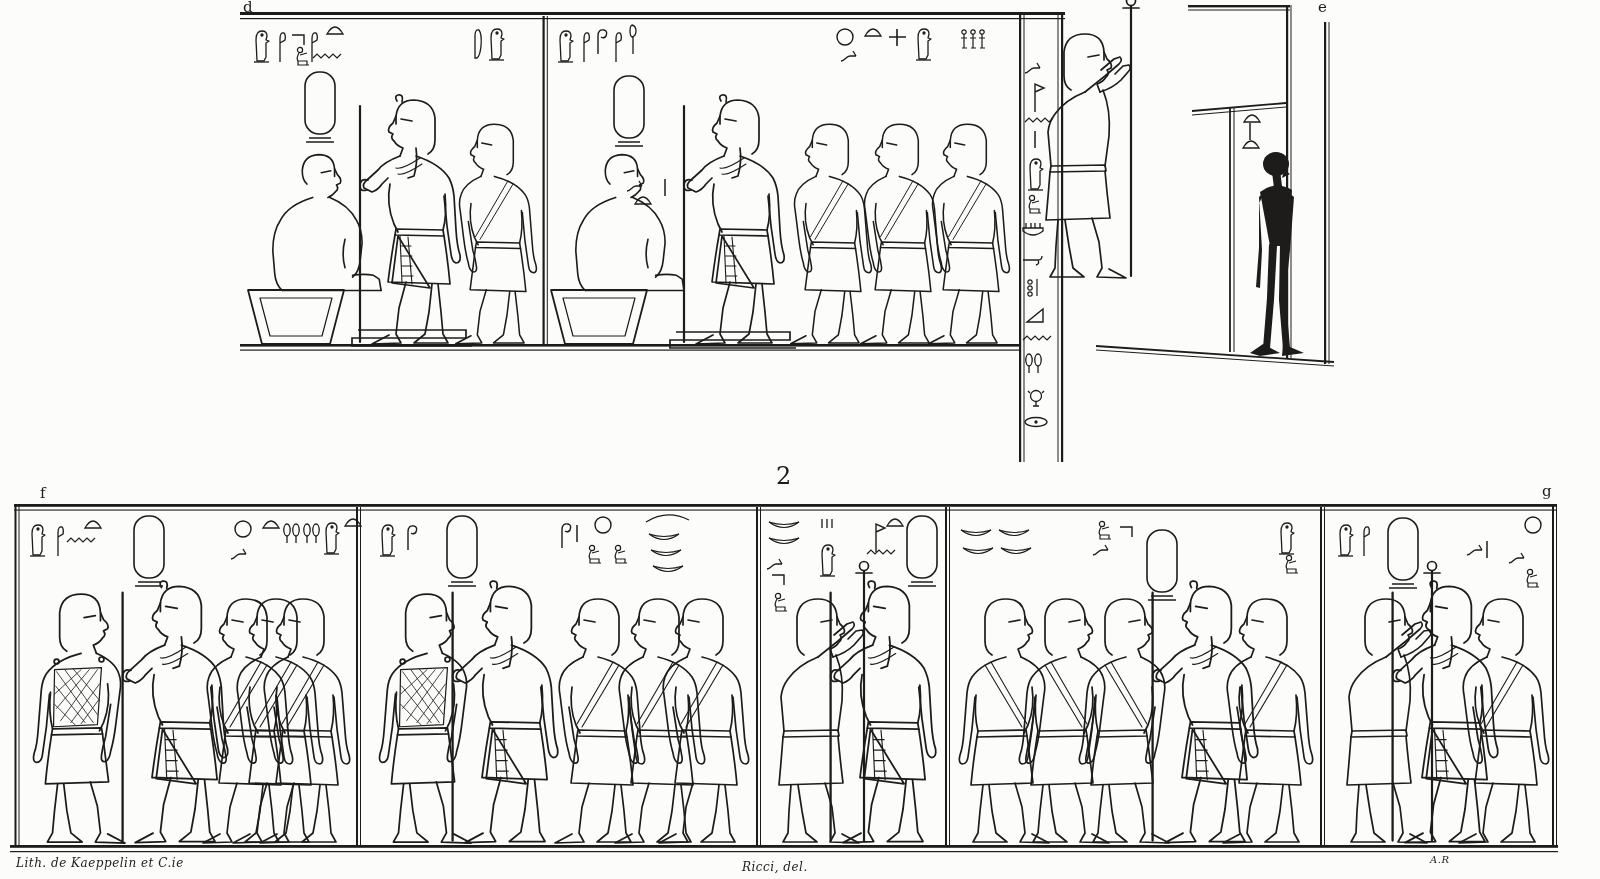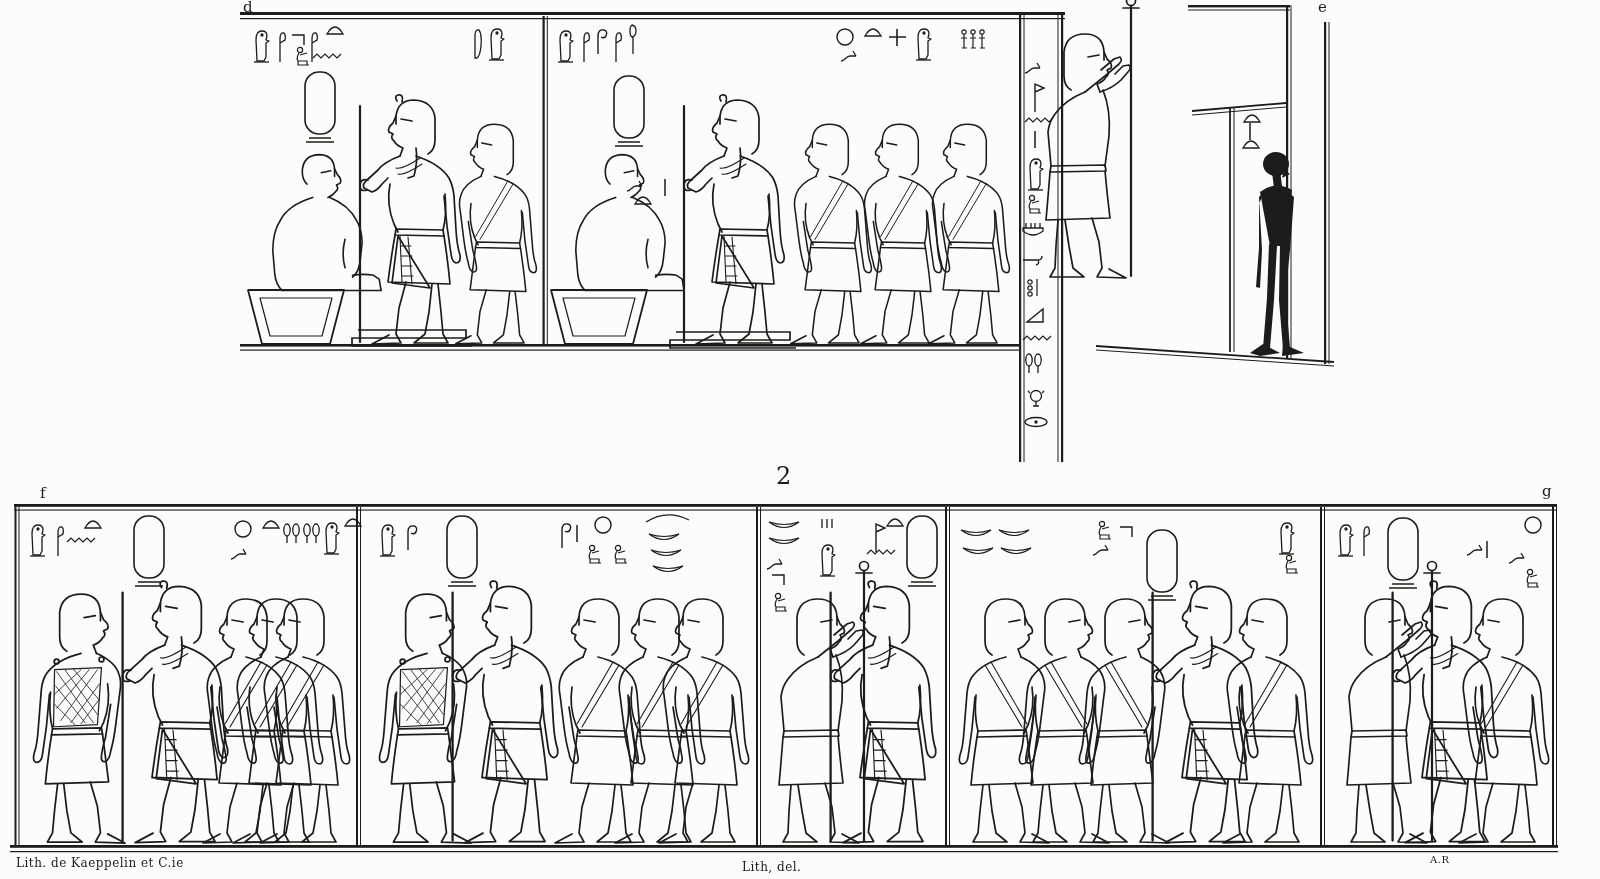--- a/index.html
+++ b/index.html
@@ -5,21 +5,21 @@
   :root{ --ink:#1d1c1a; --paper:#fcfcfa; }
   html,body{ margin:0; padding:0; background:#e8e8e6; }
   .plate{
     position:relative; width:1600px; height:879px; margin:0 auto;
     background:var(--paper); overflow:hidden;
     font-family:"DejaVu Serif", serif; color:var(--ink);
   }
   .plate svg{ position:absolute; left:0; top:0; }
   .lbl{ position:absolute; font-size:15px; line-height:1; color:var(--ink); }
   .lbl.big{ font-size:24px; }
-  .script{ position:absolute; font-size:12px; letter-spacing:.5px; color:var(--ink); }
+  .script{ position:absolute; font-style:italic; font-size:12px; letter-spacing:.5px; color:var(--ink); }
 </style>
 </head>
 <body>
 
 <div class="plate">
 
   <svg width="1600" height="879" viewBox="0 0 1600 879">
     <defs>
 
       <g id="sym-attendant" fill="none" stroke="var(--ink)" stroke-width="1.7" stroke-linecap="round" stroke-linejoin="round">
@@ -410,15 +410,15 @@
       </g>
   </svg>
 
   <span class="lbl" style="left:243px; top:0px;">d</span>
   <span class="lbl" style="left:1318px; top:0px;">e</span>
   <span class="lbl big" style="left:776px; top:464px;">2</span>
   <span class="lbl" style="left:40px; top:486px;">f</span>
   <span class="lbl" style="left:1542px; top:484px;">g</span>
 
   <span class="script" style="left:16px;  top:856px;">Lith. de Kaeppelin et C.ie</span>
-  <span class="script" style="left:742px; top:860px;">Lith, del.</span>
+  <span class="script" style="left:742px; top:860px;">Ricci, del.</span>
   <span class="script" style="left:1430px; top:854px; font-size:10px;">A.R</span>
 </div>
 
 </body></html>

